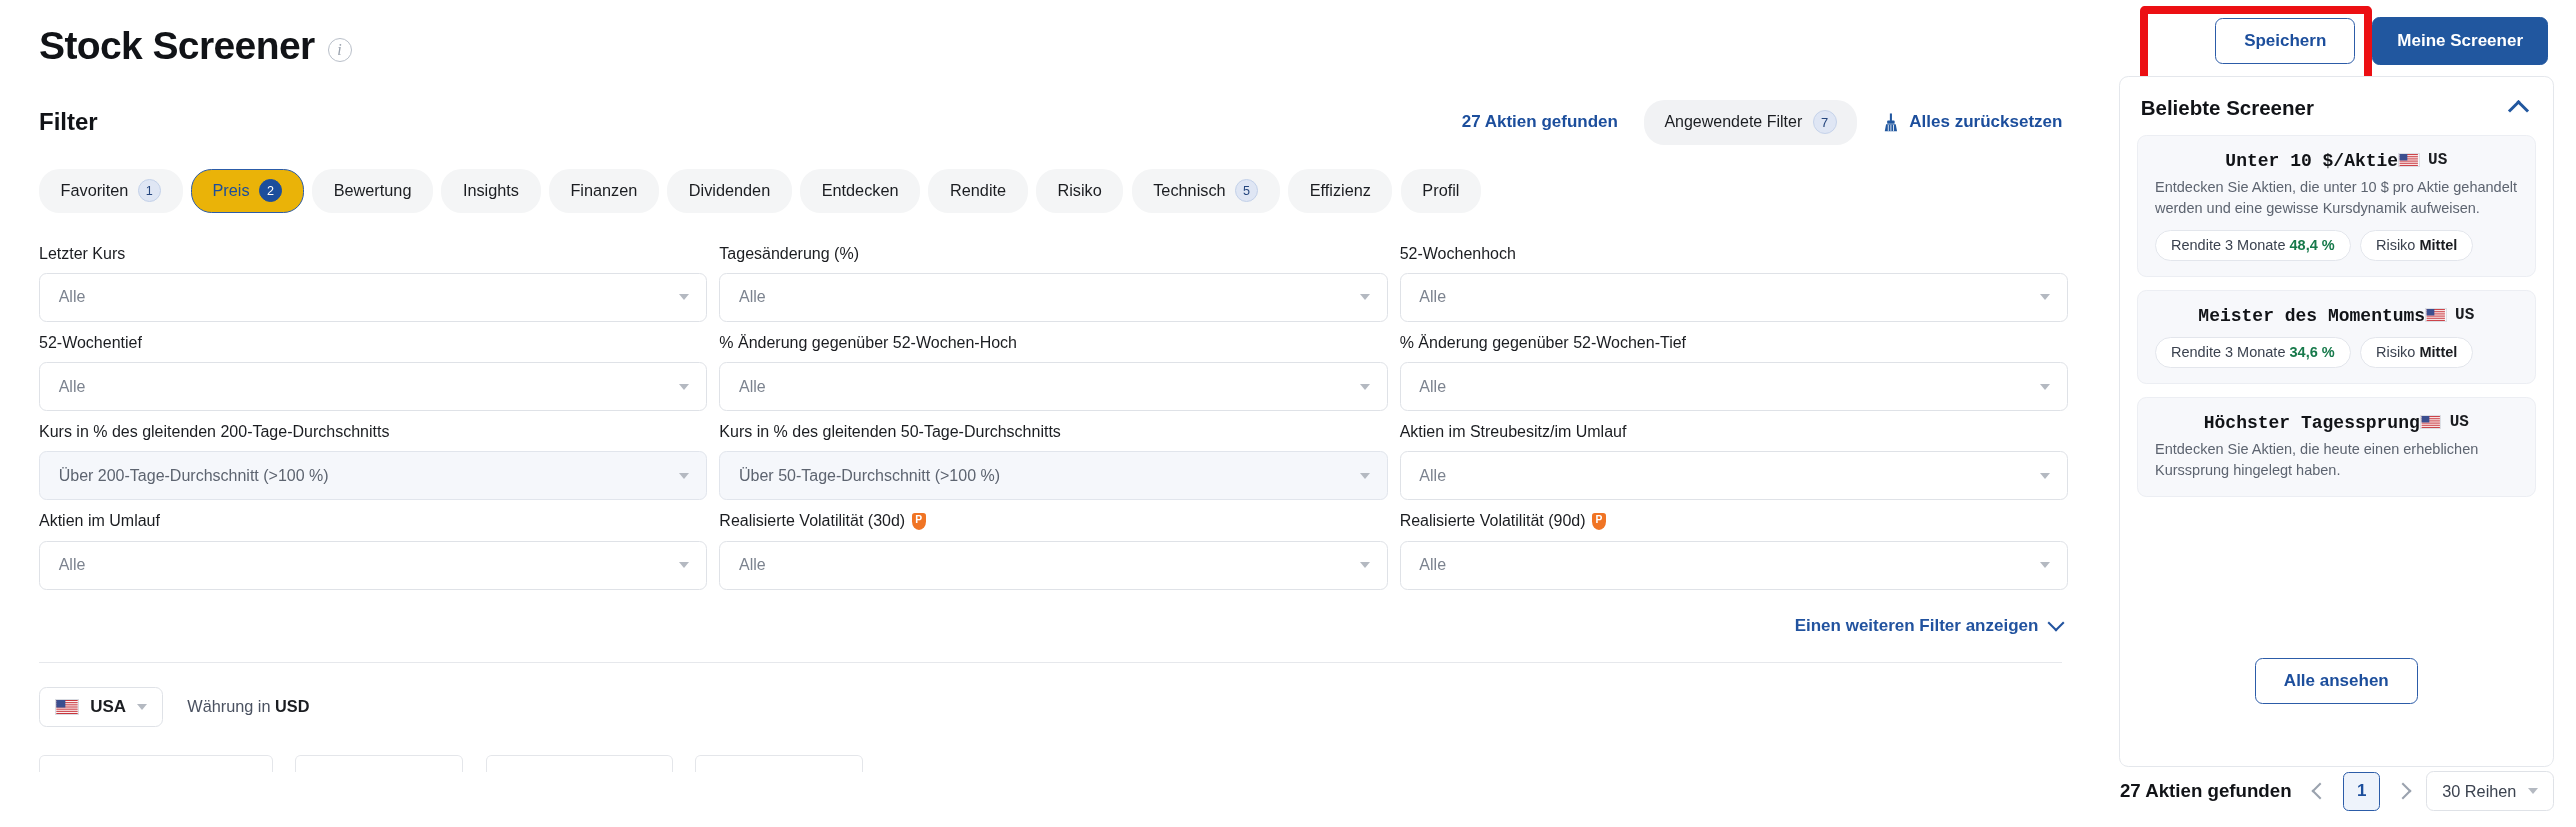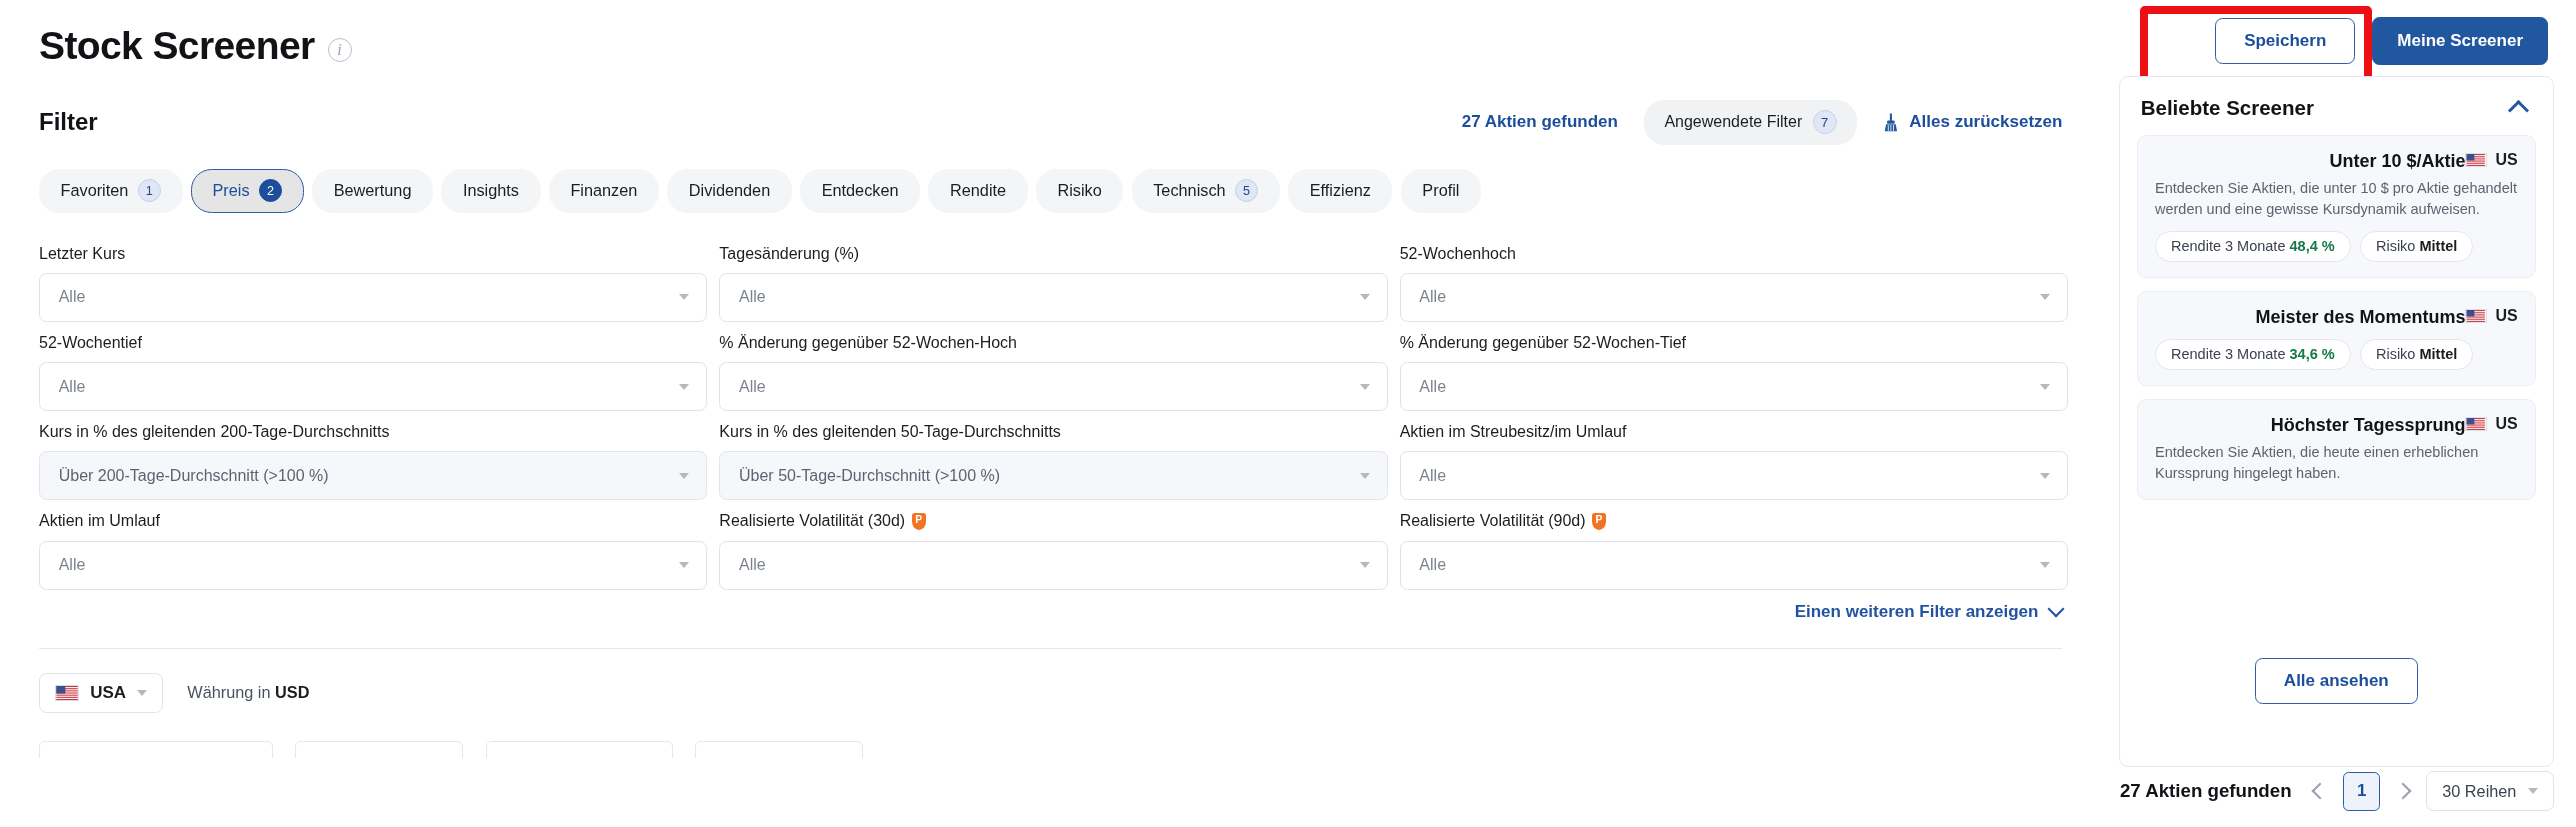--- a/index.html
+++ b/index.html
@@ -58,21 +58,21 @@
     display: flex; align-items: center; gap: 9.3px;
     background: #f4f5f6; border: 0.9px solid transparent;
     border-radius: 20.5px; padding: 9.3px 20.5px;
     font-size: 16.3px; color: #1b1d21; white-space: nowrap; cursor: pointer;
   }
   .tab .tb {
     width: 23.4px; height: 23.4px; border-radius: 50%;
     background: #dfe6f4; color: #25467e; border: 0.9px solid #c3d1e9;
     font-size: 12.6px; display: flex; align-items: center; justify-content: center;
   }
-  .tab.active { background: #e5e5e5; border-color: #2c5ca8; color: #1c4e9c; }
+  .tab.active { background: #eab308; border-color: #2c5ca8; color: #1c4e9c; }
   .tab.active .tb { background: #1c4e9c; color: #ffffff; border-color: #1c4e9c; }
 
   
   .grid {
     display: grid;
     grid-template-columns: repeat(3, 1fr);
     column-gap: 26px; row-gap: 24px;
     margin-top: 32px;
     gap: 12px;
   }
@@ -94,21 +94,21 @@
   .select.filled { background: #f5f7fb; border-color: #e1e5ec; }
   .select .val { flex: 1; font-size: 16px; color: #7c838f; }
   .select.filled .val { color: #5d6470; }
   .caret {
     width: 0; height: 0; border-left: 5.6px solid transparent;
     border-right: 5.6px solid transparent; border-top: 6.5px solid #b4b9c1;
   }
 
   .more-row {
     display: flex; justify-content: flex-end; align-items: center;
-    margin-top: 12px; padding-right: 5.6px;
+    margin-top: 26px; padding-right: 5.6px;
   }
   .more-link {
     display: flex; align-items: center; gap: 12px;
     font-size: 17px; font-weight: bold; color: #22539f; cursor: pointer;
   }
   .chev-d {
     width: 12px; height: 12px; border-right: 2.4px solid #22539f;
     border-bottom: 2.4px solid #22539f; transform: rotate(45deg);
     margin-top: -5.6px;
   }
@@ -178,21 +178,21 @@
   .chev-up {
     width: 15px; height: 15px; border-left: 3px solid #21579f;
     border-top: 3px solid #21579f; transform: rotate(45deg);
     margin-top: 5.6px; margin-right: 5.6px; cursor: pointer;
   }
 
   .card {
     background: #f7f8fb; border: 0.9px solid #eceef3; border-radius: 9.3px;
     padding: 15px 17px; margin-bottom: 13px; cursor: pointer;
   }
-  .card-top { display: flex; align-items: flex-start; justify-content: flex-end; }
+  .card-top { display: flex; align-items: flex-start; justify-content: center; font-family: Liberation Mono, monospace; }
   .card-title { font-size: 18px; font-weight: bold; color: #111317; }
   .card-region { display: flex; align-items: center; gap: 8.4px; font-size: 16px; font-weight: bold; color: #1b1d21;}
   .card-desc { font-size: 14.5px; line-height: 1.42; color: #5d6470; margin-top: 6.5px; }
   .pills { display: flex; flex-wrap: wrap; gap: 9.3px; margin-top: 11.2px; text-align: center; }
   .pill {
     background: #ffffff; border: 0.9px solid #e3e6ec; border-radius: 17px;
     padding: 6.5px 15px; font-size: 14.5px; color: #3b424f; white-space: nowrap;
   }
   .pill .up { color: #16794a; font-weight: bold; }
   .pill b { color: #1b1d21; }

